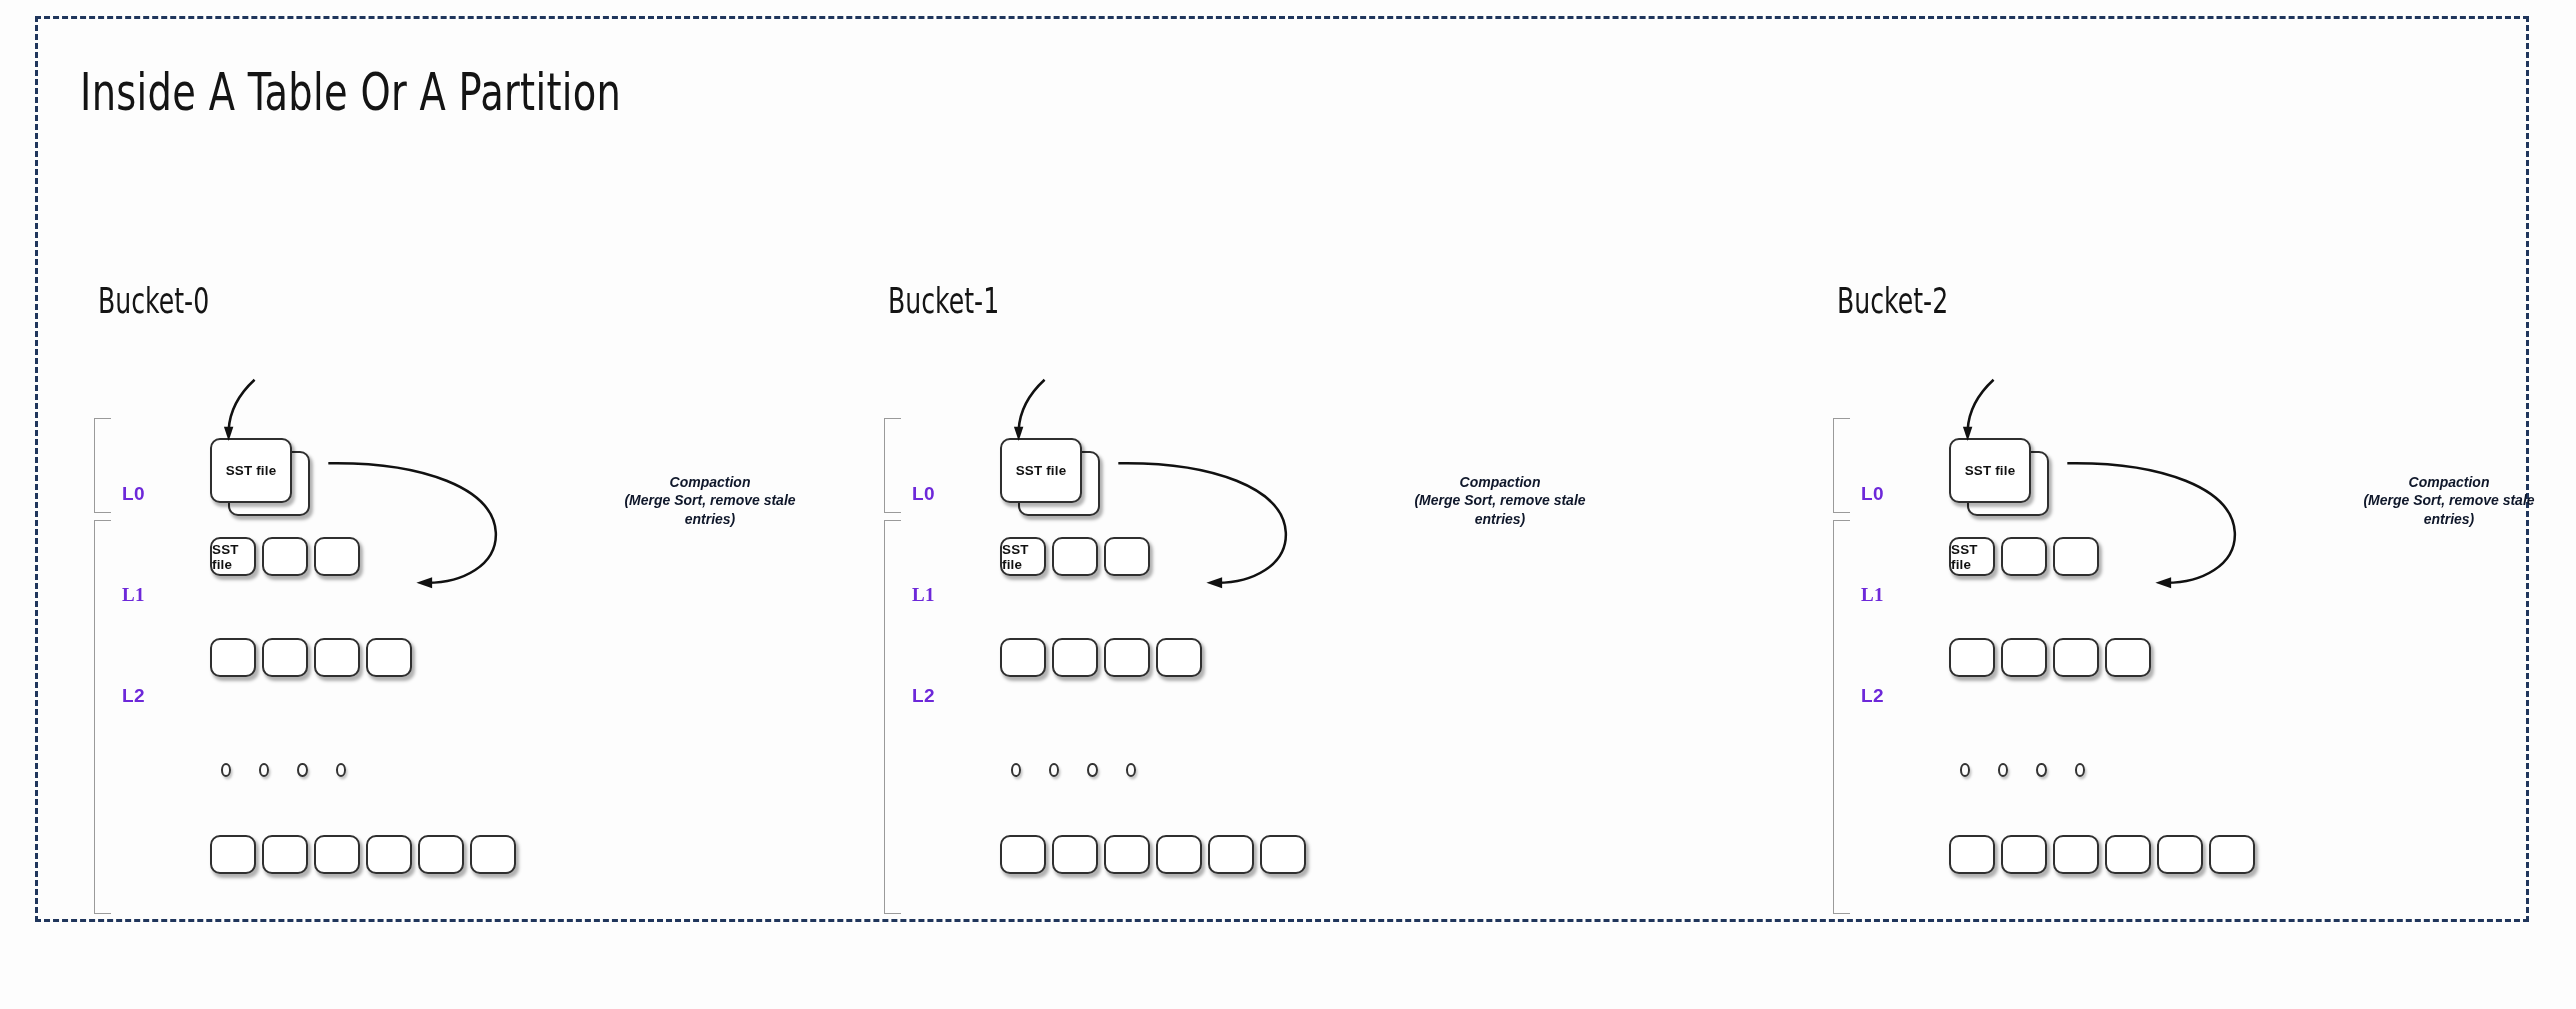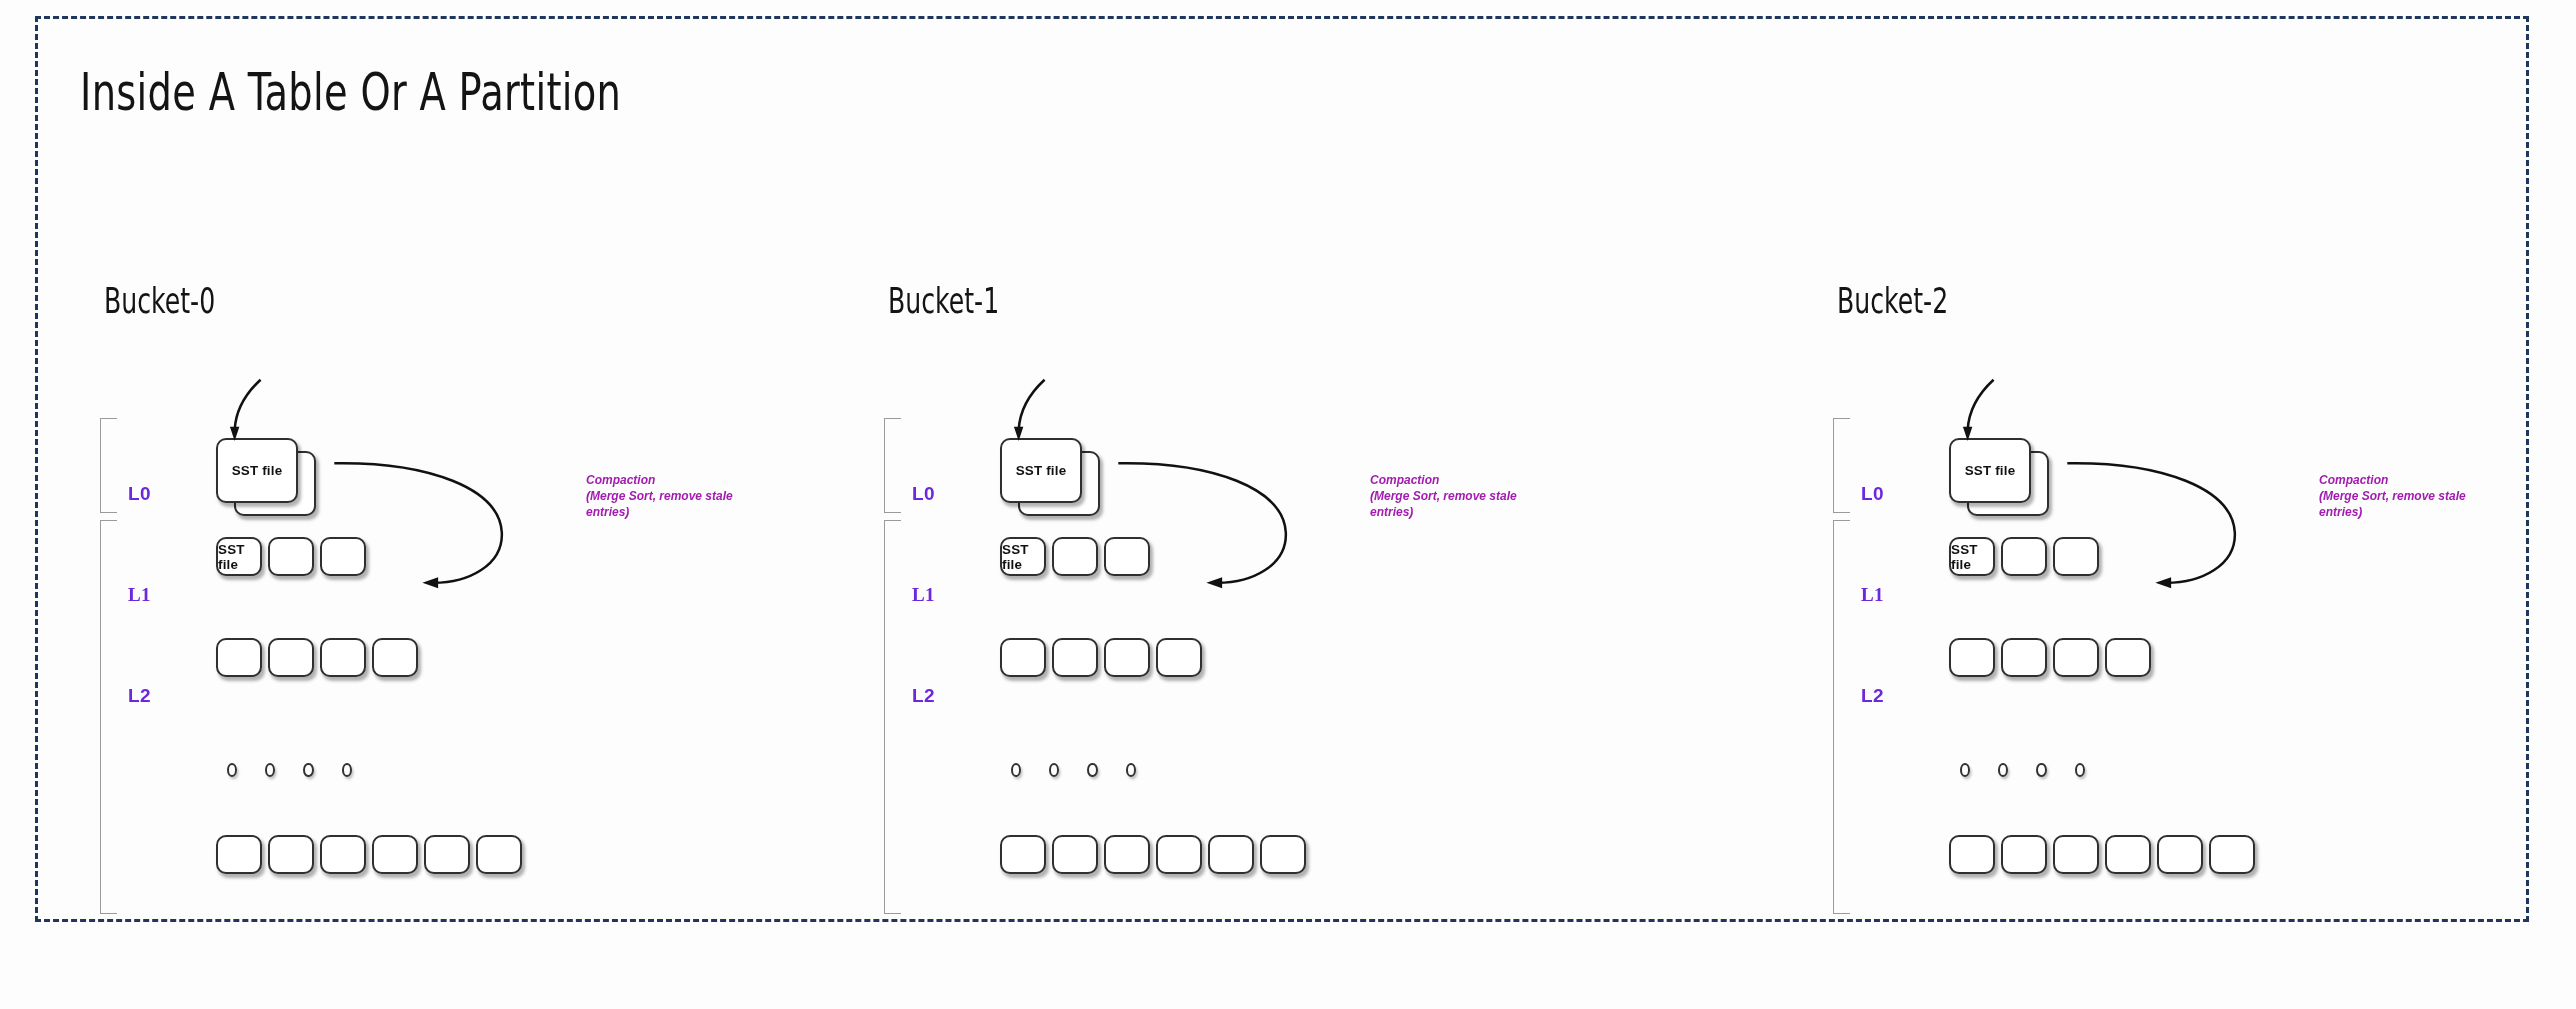--- a/index.html
+++ b/index.html
@@ -143,26 +143,27 @@
     width: 268px; height: 158px;
     overflow: visible;
     z-index: 0;
   }
 
   .comp-label {
     position: absolute;
     left: 551px;
     top: 473px;
     width: 260px;
-    font-size: 12px;
+    font-size: 14px;
     font-style: italic;
     font-weight: bold;
     line-height: 1.32;
-    color: #a21caf;
+    color: #0f172a;
     font-family: "Liberation Sans", sans-serif;
+    text-align: center;
   }
 
   
   .dots {
     position: absolute;
     left: 192px;
     top: 763px;
     display: flex;
     gap: 28px;
   }
@@ -177,21 +178,21 @@
 </style>
 </head>
 <body>
 
 <div id="slide">
   <div id="frame"></div>
 
   <div id="page-title">Inside A Table Or A Partition</div>
 
   <div id="buckets-host">
-      <div class="bucket" style="left: 35px;">
+      <div class="bucket" style="left: 29px;">
         <div class="bucket-title">Bucket-0</div>
         <div class="bracket l0"></div>
         <div class="bracket rest"></div>
         <div class="level-label l0">L0</div>
         <div class="level-label l1">L1</div>
         <div class="level-label l2">L2</div>
         <div class="in-arrow"><svg width="110" height="71" viewBox="0 0 140 90">
             <path d="M58 2 C 34 24, 26 48, 25 66" fill="none" stroke="#111" stroke-width="3.2"></path>
             <path d="M25 80 L 19 62 L 31 62 Z" fill="#111"></path>
           </svg></div>

